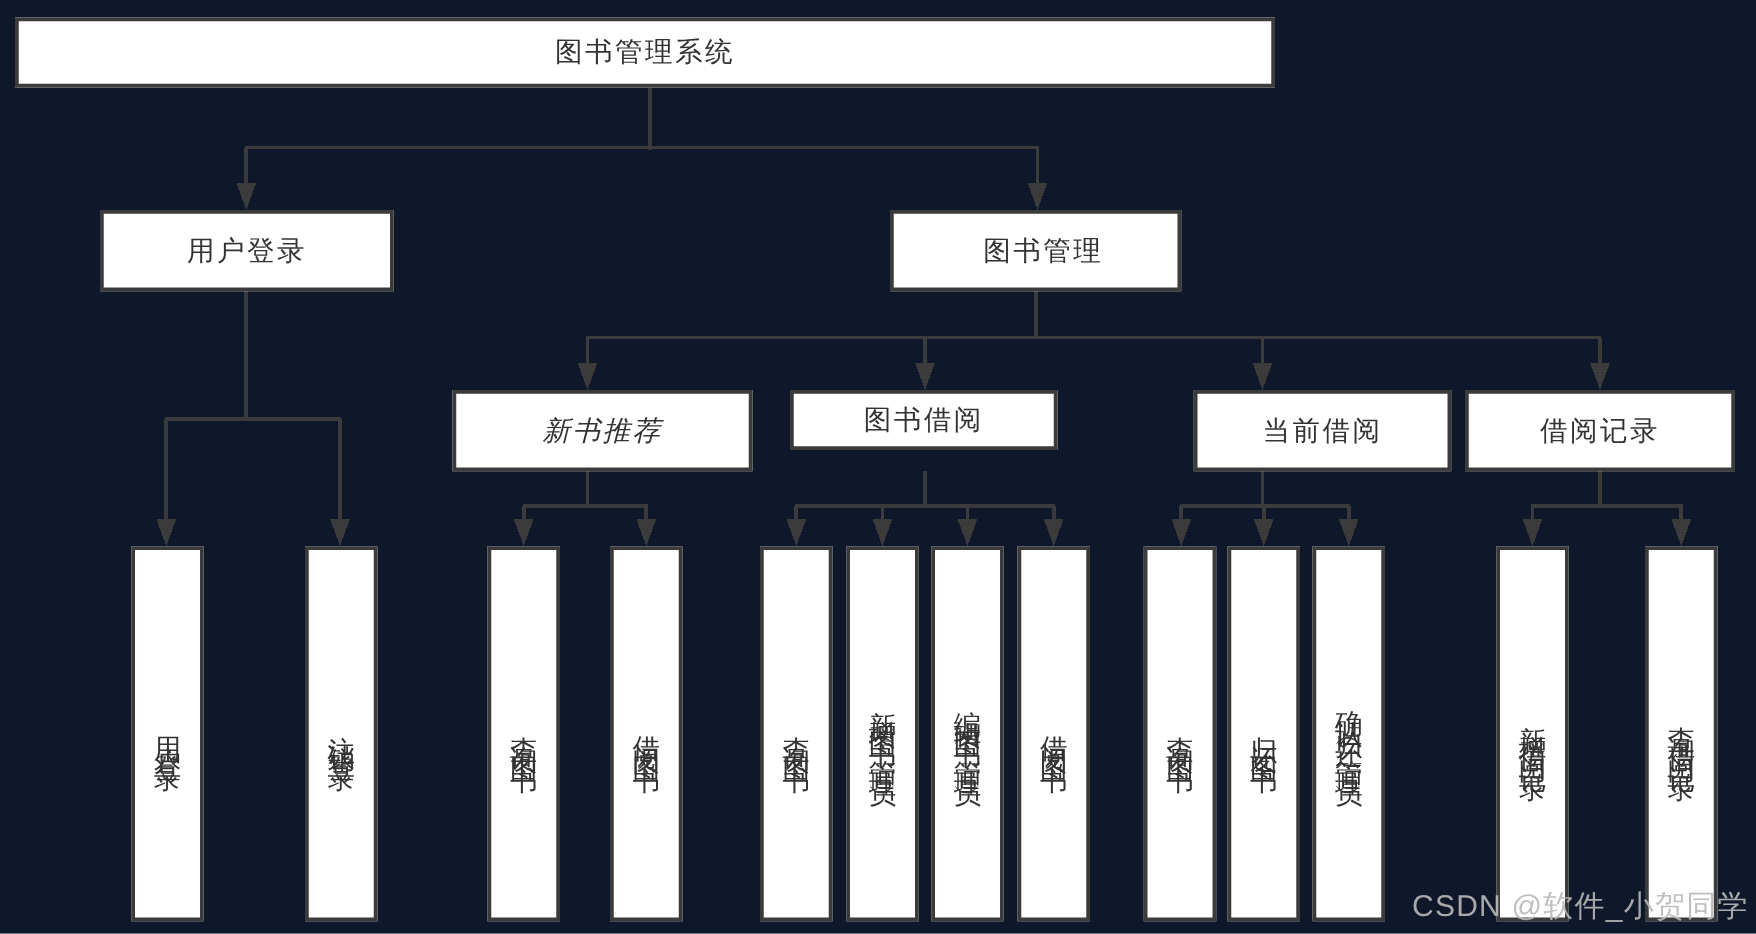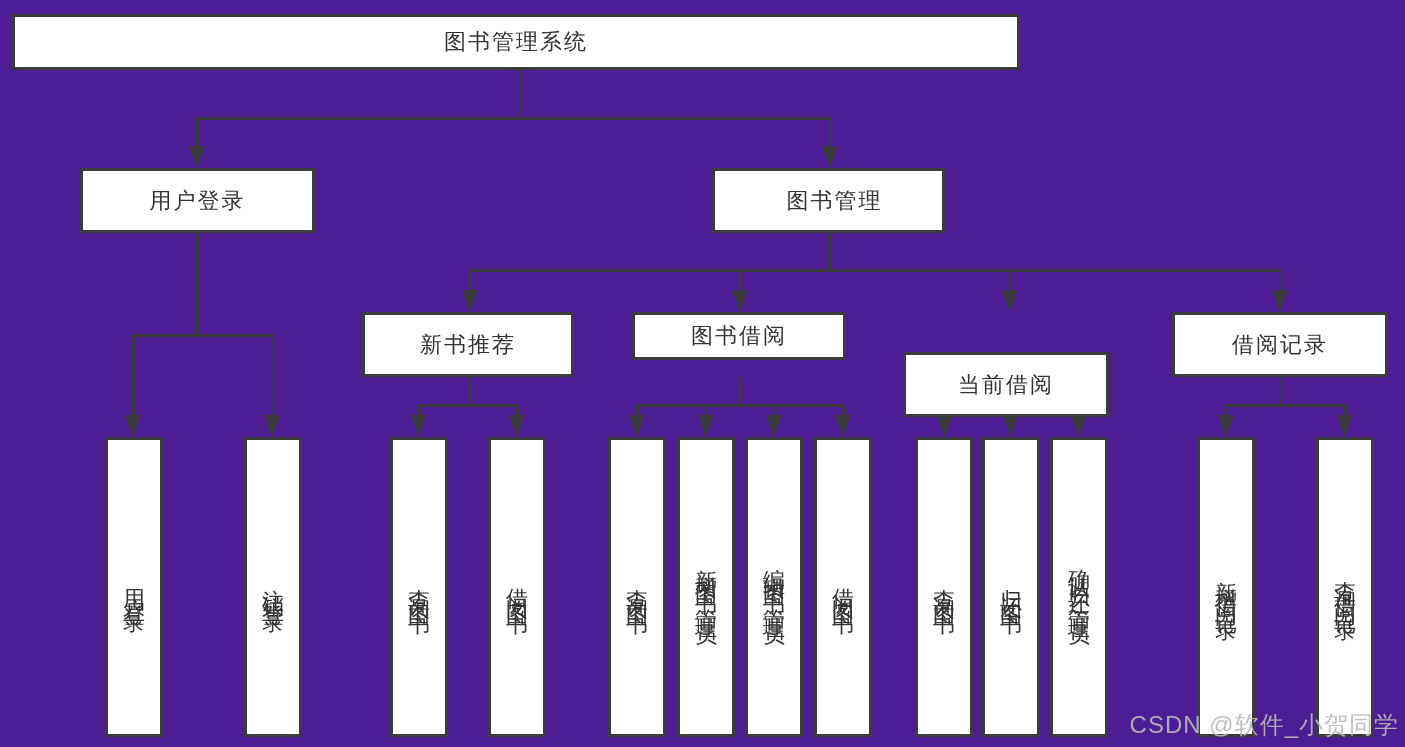--- a/index.html
+++ b/index.html
@@ -1,17 +1,17 @@
 <!DOCTYPE html>
 <html style="--line: #3b3b3b; --text: #333333; --wm: #b9b9b9;"><head>
 <meta charset="utf-8">
 <style>
   html,body { margin:0; padding:0; background:#ffffff; }
   .canvas {
-    position:relative; width:1405px; height:747px; background:#4c1d95;
+    position:relative; width:1405px; height:747px; background:#0f172a;
     font-family:"Liberation Sans", sans-serif; overflow:hidden;
   }
   svg.connectors { position:absolute; left:0; top:0; width:1405px; height:747px; }
   .node {
     position:absolute; box-sizing:border-box; background:#fff;
     border:3px solid var(--line,#3b3b3b);
     display:flex; align-items:center; justify-content:center;
     color:var(--text,#333333); font-size:22px; letter-spacing:2px; white-space:nowrap;
   }
   .leaf { letter-spacing:0; }
@@ -99,27 +99,27 @@
     <span>图书管理系统</span>
   </div>
 
   <div class="node" style="left:80px; top:168px; width:235px; height:65px;">
     <span>用户登录</span>
   </div>
   <div class="node" style="left:712px; top:168px; width:233px; height:65px;padding-left:12px;">
     <span>图书管理</span>
   </div>
 
-  <div class="node" style="left:362px; top:312px; width:212px; height:65px;">
+  <div class="node" style="left:362px; top:312px; width:240px; height:65px;font-style:italic;">
     <span>新书推荐</span>
   </div>
   <div class="node" style="left:632px; top:312px; width:214px; height:48px;">
     <span>图书借阅</span>
   </div>
-  <div class="node" style="left:903px; top:312px; width:206px; height:65px;margin-top:40px;">
+  <div class="node" style="left:955px; top:312px; width:206px; height:65px;">
     <span>当前借阅</span>
   </div>
   <div class="node" style="left:1172px; top:312px; width:216px; height:65px;">
     <span>借阅记录</span>
   </div>
 
   <div class="node leaf" style="left:105px; top:437px; width:58px; height:300px;">
     <span class="vtext">用户登录</span>
   </div>
   <div class="node leaf" style="left:244px; top:437px; width:58px; height:300px;">

